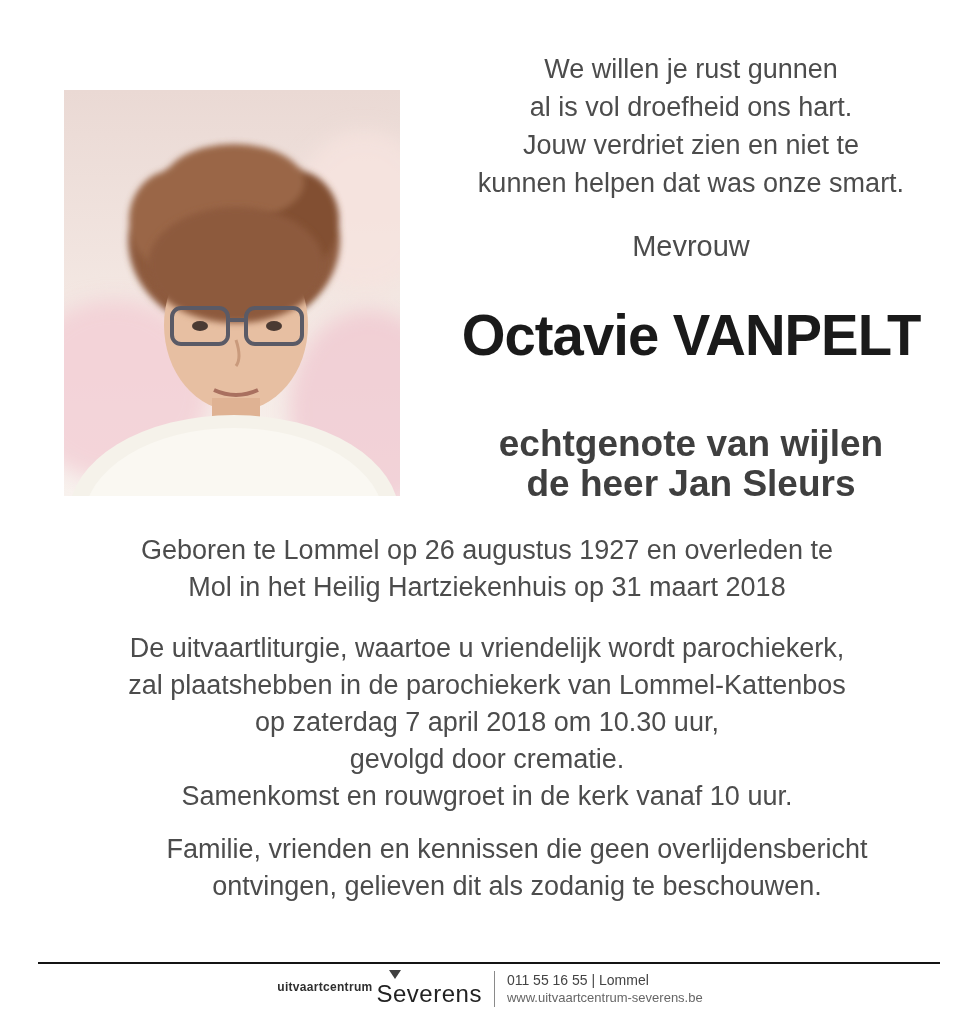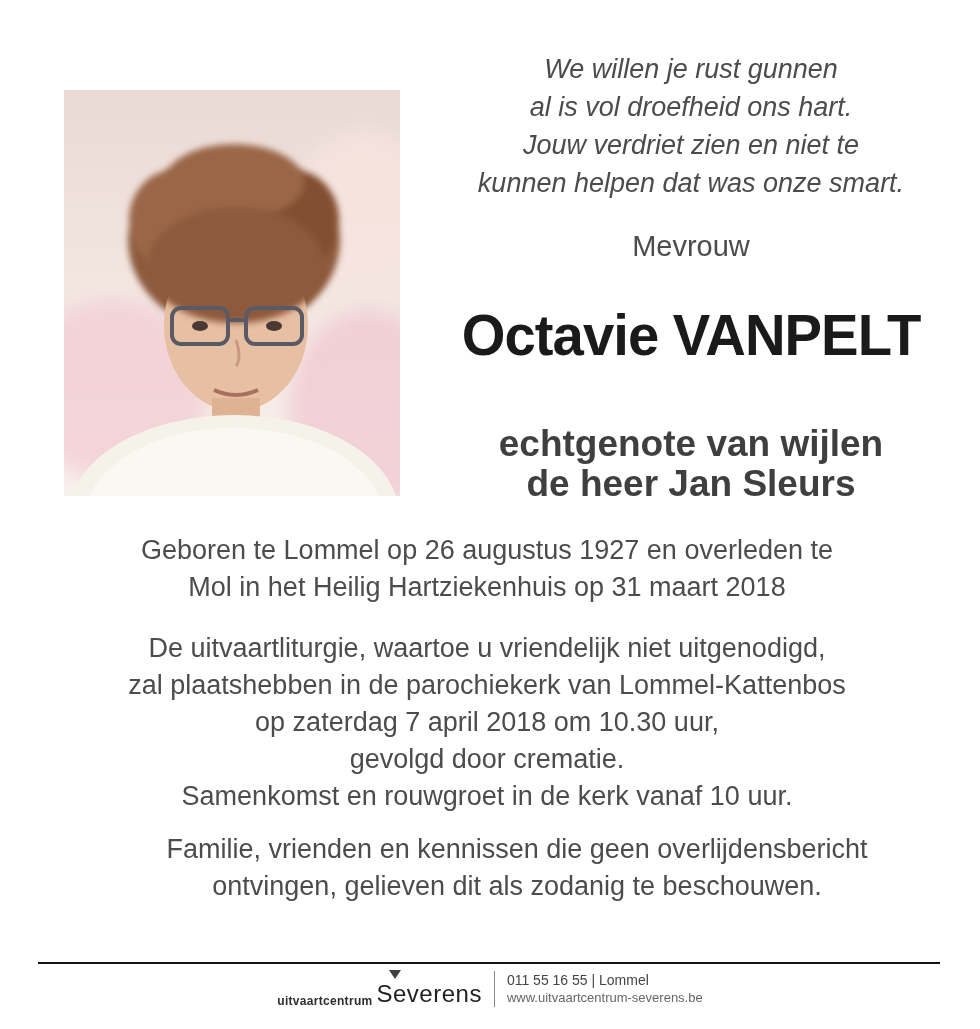--- a/index.html
+++ b/index.html
@@ -27,21 +27,20 @@
 
   
   .right-col {
     position: absolute;
     left: 415px;
     top: 50px;
     width: 552px;
     text-align: center;
   }
   .poem {
-    font-style: italic;
     font-size: 27px;
     line-height: 38px;
     color: #4c4c4c;
   }
   .salutation {
     margin-top: 28px;
     font-size: 29px;
     color: #4c4c4c;
   }
   .deceased-name {
@@ -94,21 +93,21 @@
     top: 970px;
     left: 0;
     width: 980px;
     display: flex;
     justify-content: center;
     align-items: center;
     gap: 12px;
   }
   .brand {
     display: flex;
-    align-items: flex-end;
+    align-items: flex-start;
     gap: 4px;
     position: relative;
     padding-top: 10px;
   }
   .brand-prefix {
     font-size: 12px;
     font-weight: bold;
     letter-spacing: 0.3px;
     color: #2e2e2e;
   }
@@ -205,21 +204,21 @@
       <div>de heer Jan Sleurs</div>
     </div>
   </div>
 
   <div class="main-text">
     <div class="born-block">
       <div>Geboren te Lommel op 26 augustus 1927 en overleden te</div>
       <div>Mol in het Heilig Hartziekenhuis op 31 maart 2018</div>
     </div>
     <div class="service-block">
-      <div>De uitvaartliturgie, waartoe u vriendelijk niet uitgenodigd,</div>
+      <div>De uitvaartliturgie, waartoe u vriendelijk wordt parochiekerk,</div>
       <div>zal plaatshebben in de parochiekerk van Lommel-Kattenbos</div>
       <div>op zaterdag 7 april 2018 om 10.30 uur,</div>
       <div>gevolgd door crematie.</div>
       <div>Samenkomst en rouwgroet in de kerk vanaf 10 uur.</div>
     </div>
     <div class="notice-block">
       <div>Familie, vrienden en kennissen die geen overlijdensbericht</div>
       <div>ontvingen, gelieven dit als zodanig te beschouwen.</div>
     </div>
   </div>

